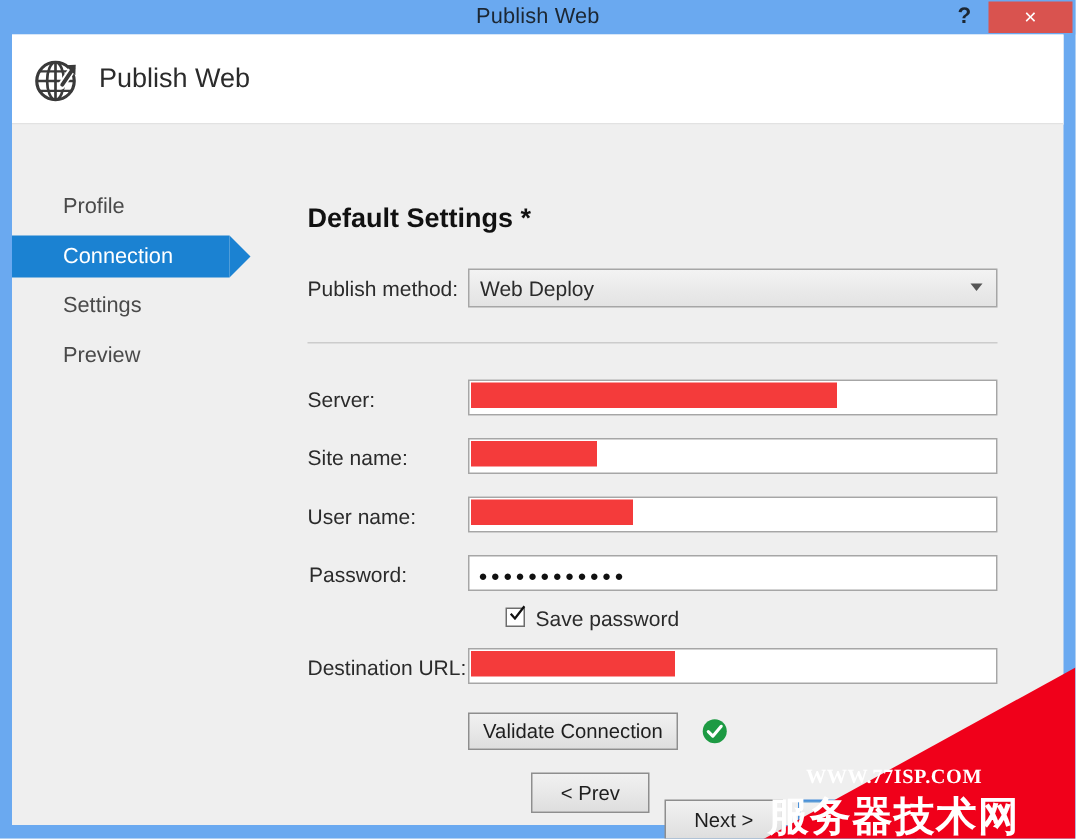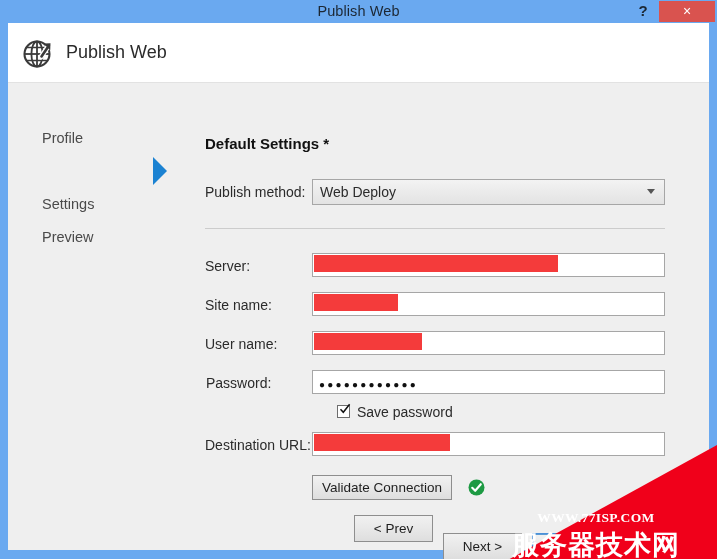--- a/index.html
+++ b/index.html
@@ -128,21 +128,21 @@
 
   
   .main {
     position: absolute;
     left: 168px; top: 60px;
     width: 533px; height: 467px;
   }
   .section-title {
     position: absolute;
     left: 29px; top: 52px;
-    font-size: 15px;
+    font-size: 18px;
     font-weight: bold;
     color: #111111;
   }
 
   .row-label {
     position: absolute;
     font-size: 14px;
     color: #2b2b2b;
     white-space: nowrap;
   }
@@ -312,20 +312,23 @@
       </div>
       <div class="dlg-header-title">Publish Web</div>
     </div>
 
     <div class="sidebar">
 
       <div class="nav-item" style="top:57px;">
         <span>Profile</span>
       </div>
 
+      <div class="nav-item selected" style="top:90px;">
+        <span>Connection</span>
+      </div>
       <div class="nav-arrow" style="top:90px;"></div>
 
       <div class="nav-item" style="top:123px;">
         <span>Settings</span>
       </div>
 
       <div class="nav-item" style="top:156px;">
         <span>Preview</span>
       </div>
     </div>

